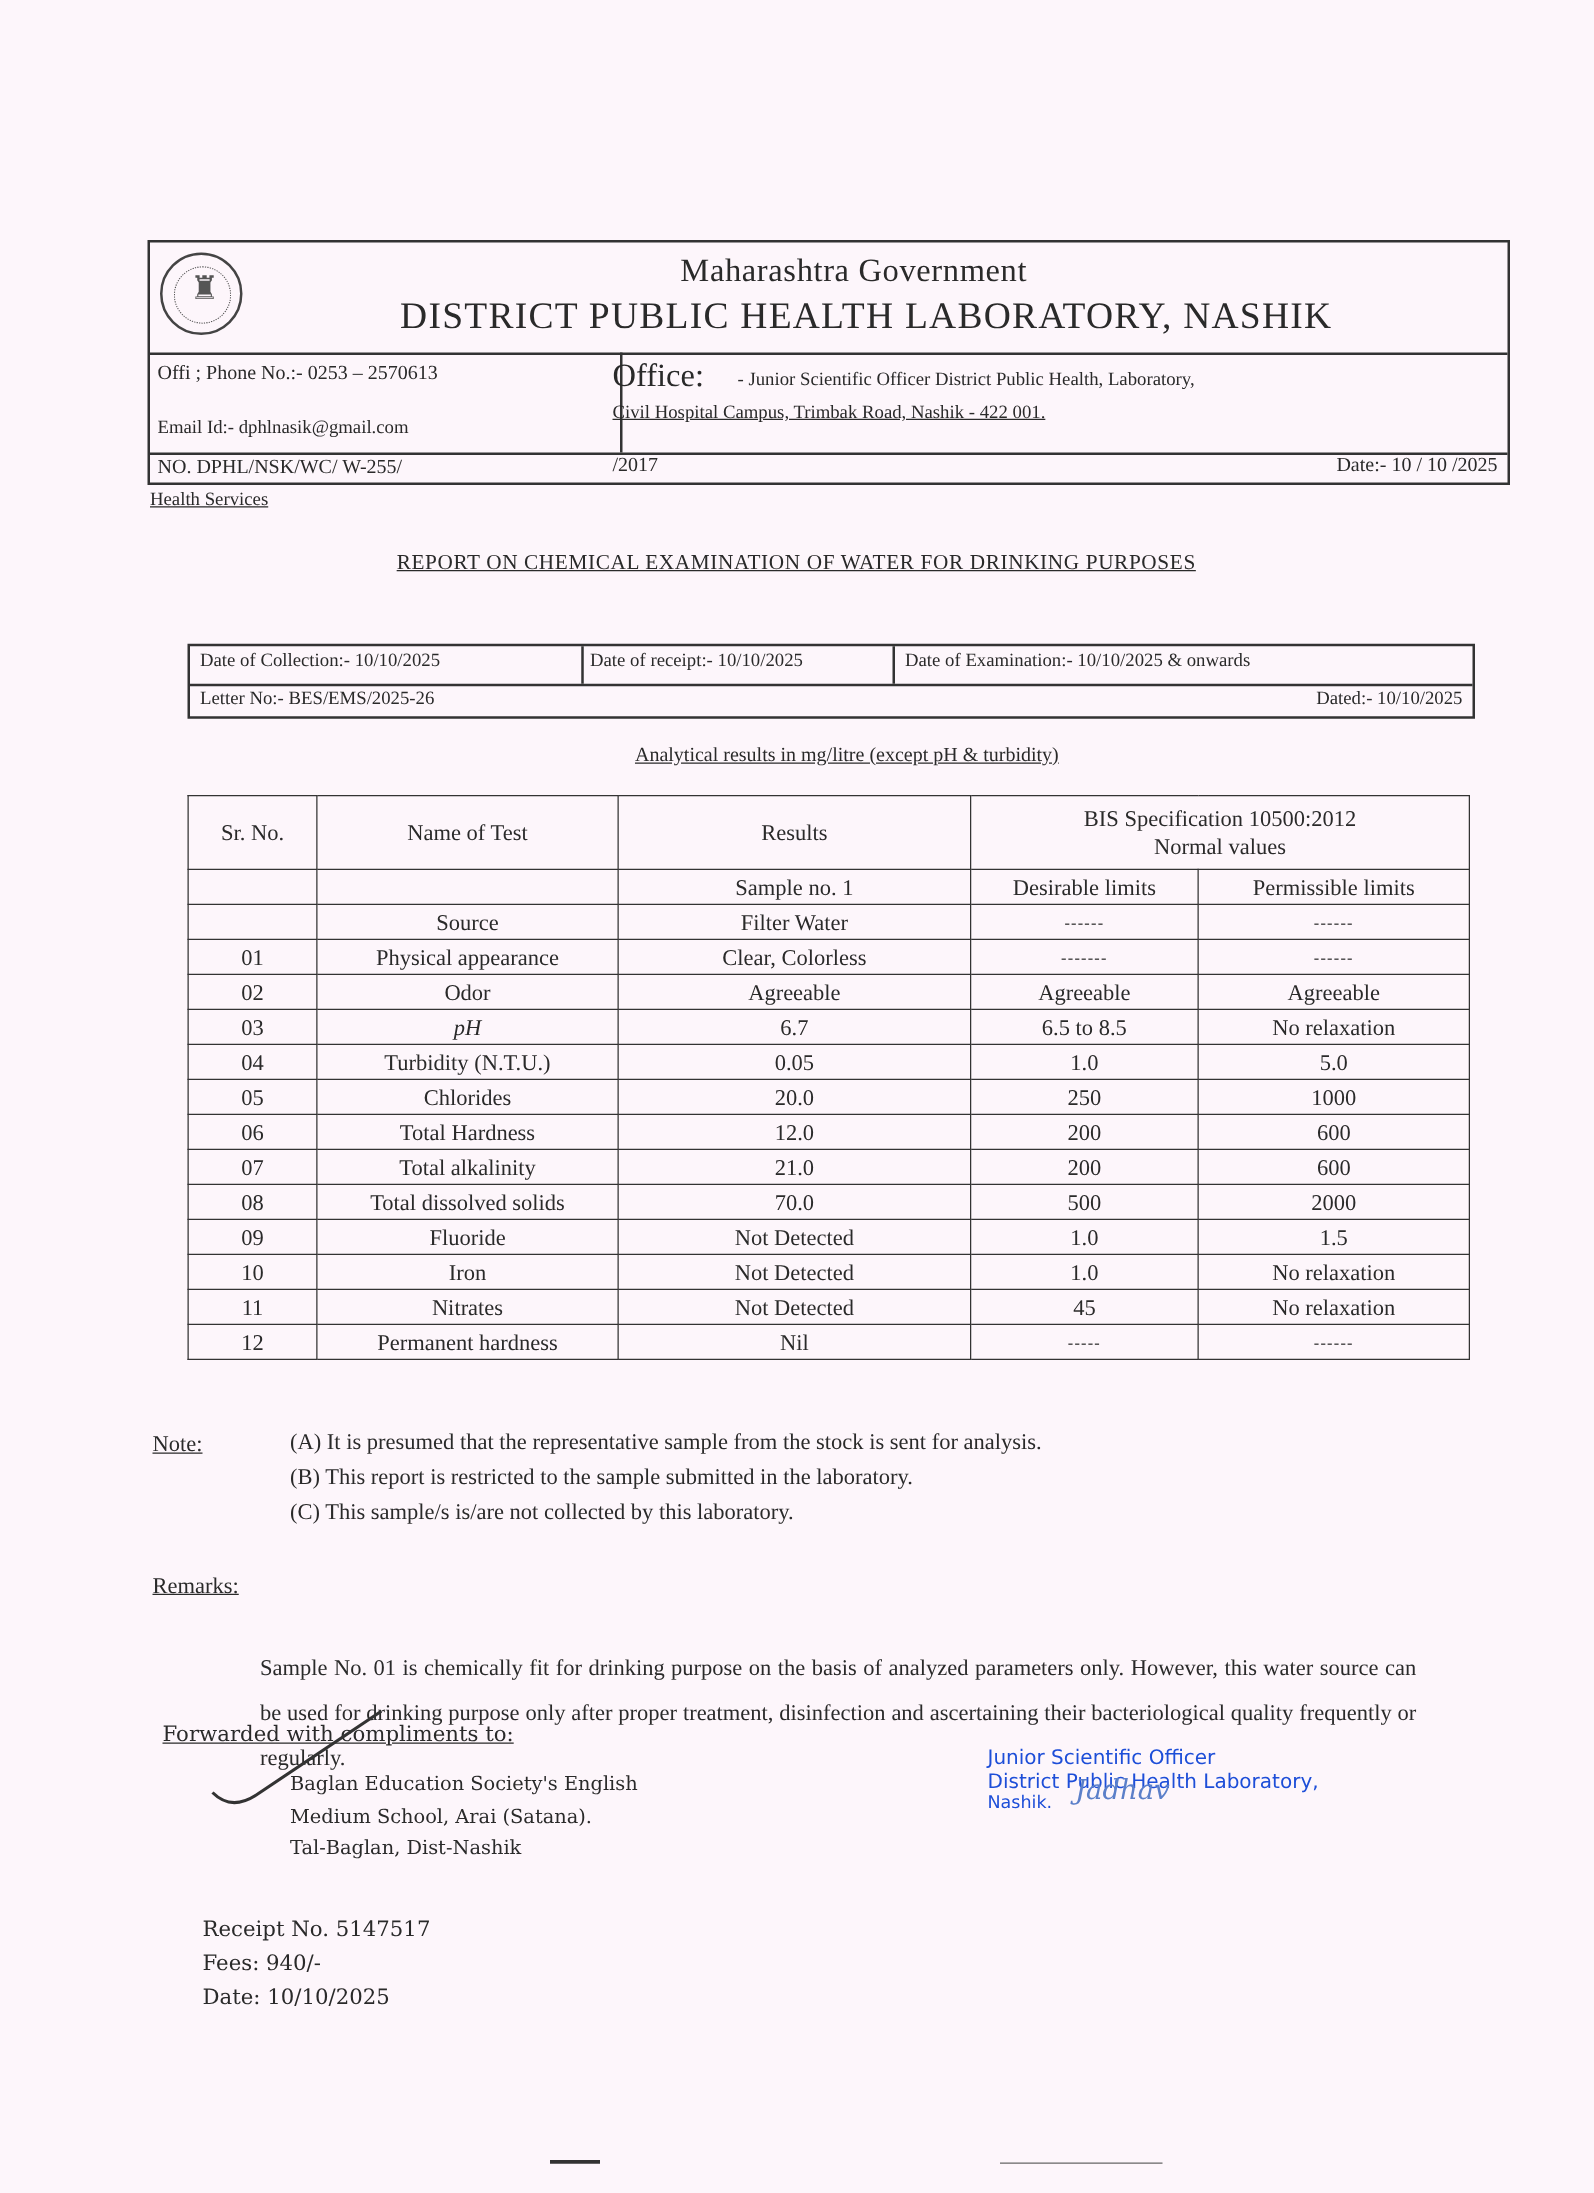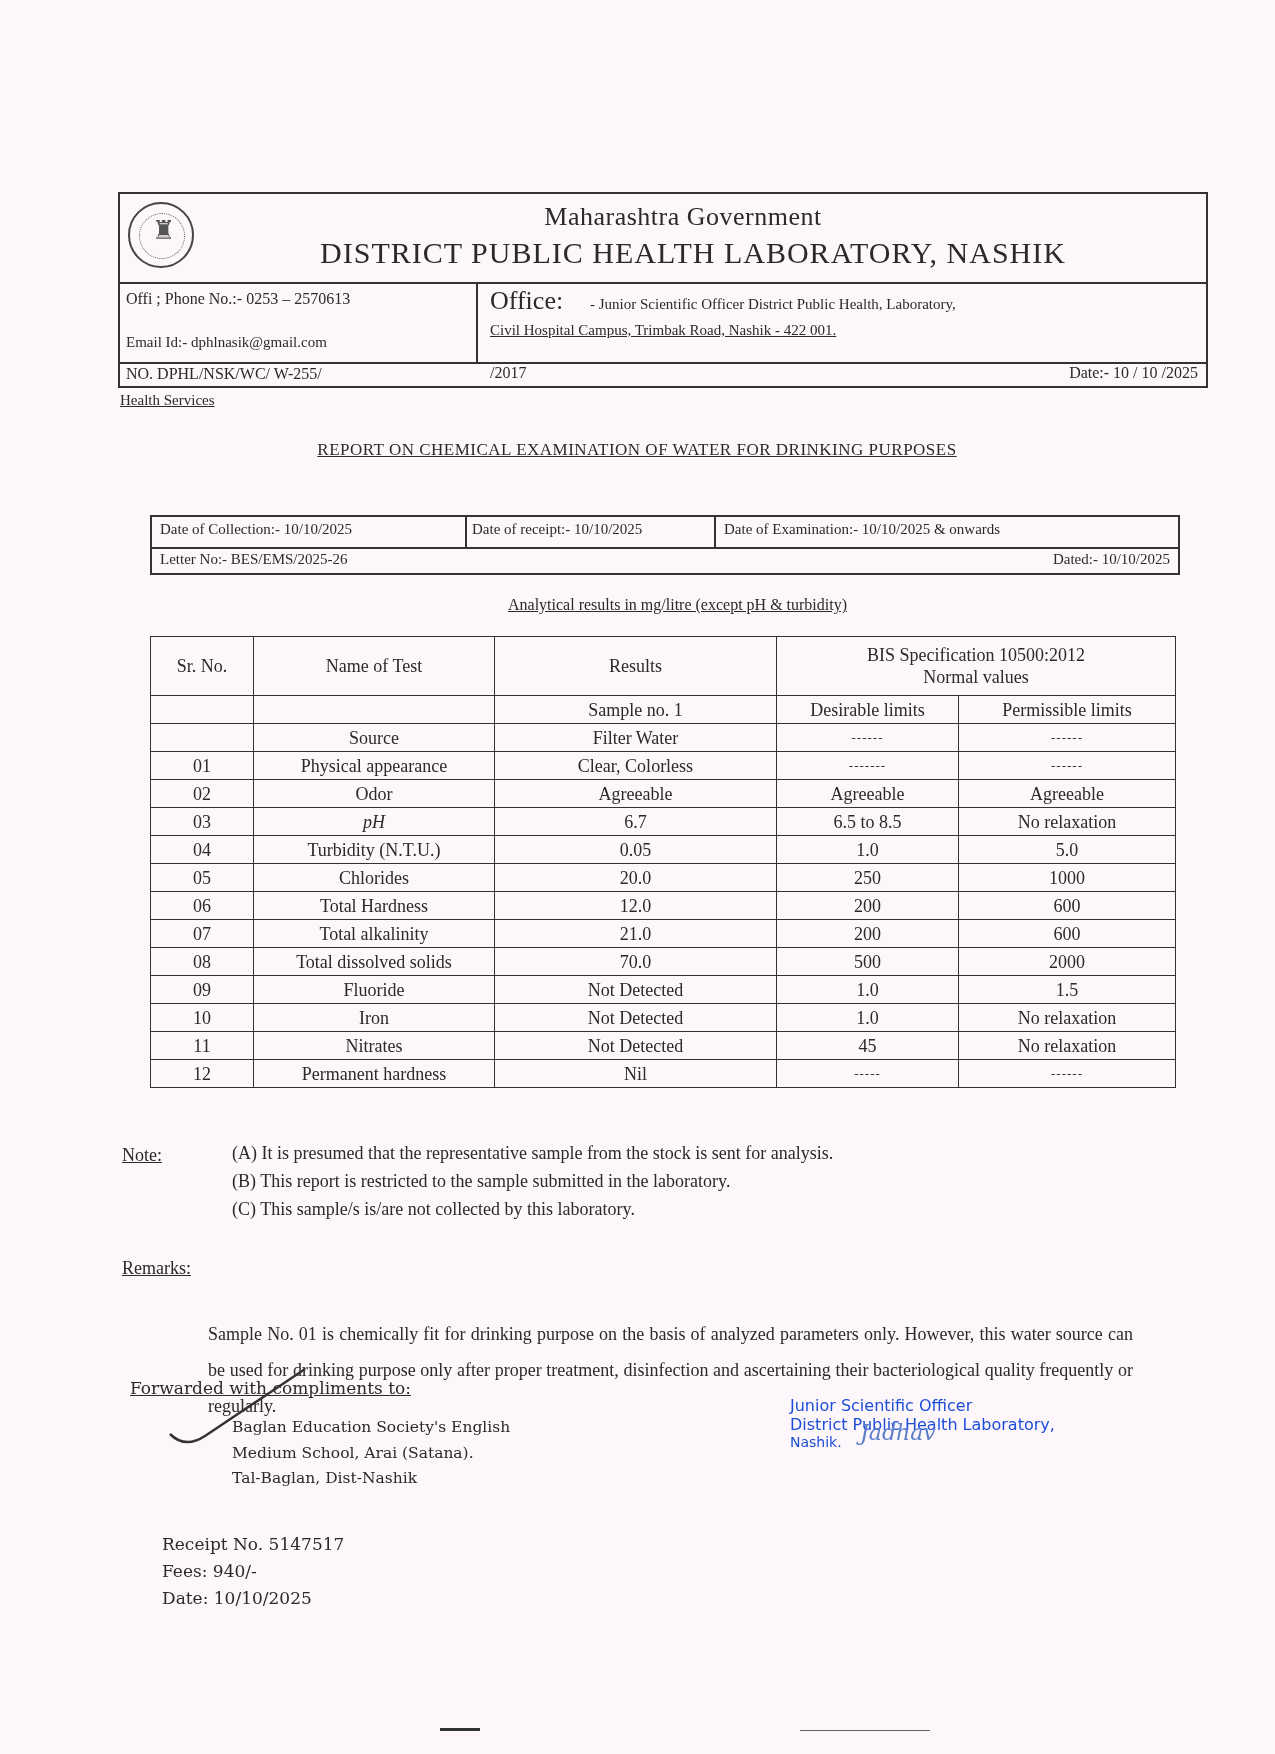--- a/index.html
+++ b/index.html
@@ -18,21 +18,21 @@
   #hdr .titlerow { position:absolute; left:0; top:0; width:100%; height:88px; border-bottom:2px solid #333; }
   #emblem {
     position:absolute; left:8px; top:8px; width:66px; height:66px;
     border:2px solid #444; border-radius:50%; box-sizing:border-box;
   }
   #emblem .inner { position:absolute; left:9px; top:9px; width:44px; height:44px; border:1px dotted #555; border-radius:50%; }
   #emblem .lion { position:absolute; left:22px; top:14px; font-size:26px; color:#555; line-height:1; }
   #gov-title { position:absolute; left:0; width:100%; top:8px; text-align:center; padding-left:40px; box-sizing:border-box; font-size:26px; letter-spacing:0.5px; }
   #lab-title { position:absolute; left:0; width:100%; top:42px; text-align:center; padding-left:60px; box-sizing:border-box; font-size:30px; letter-spacing:1px; }
   #hdr .contactrow { position:absolute; left:0; top:88px; width:100%; height:80px; border-bottom:2px solid #333; }
-  #hdr .leftcell { position:absolute; left:0; top:0; width:356px; height:100%; border-right:2px solid #333; }
+  #hdr .leftcell { position:absolute; left:0; top:0; width:356px; height:100%; border-right:2px solid #333;padding-left:20px; }
   #phone { position:absolute; left:6px; top:8px; font-size:16px; }
   #email { position:absolute; left:6px; top:52px; font-size:15px; }
   #office-label { position:absolute; left:370px; top:4px; font-size:26px; }
   #office-addr1 { position:absolute; left:470px; top:14px; font-size:15px; }
   #office-addr2 { position:absolute; left:370px; top:40px; font-size:15px;text-decoration:underline; }
   #hdr .refrow { position:absolute; left:0; top:168px; width:100%; height:26px;text-align:center; }
   #ref-no { position:absolute; left:6px; top:3px; font-size:16px; }
   #ref-year { position:absolute; left:370px; top:2px; font-size:16px; }
   #ref-date { position:absolute; right:8px; top:2px; font-size:16px; }
   #hs { left:120px; top:392px; font-size:15px; text-decoration:underline; }

